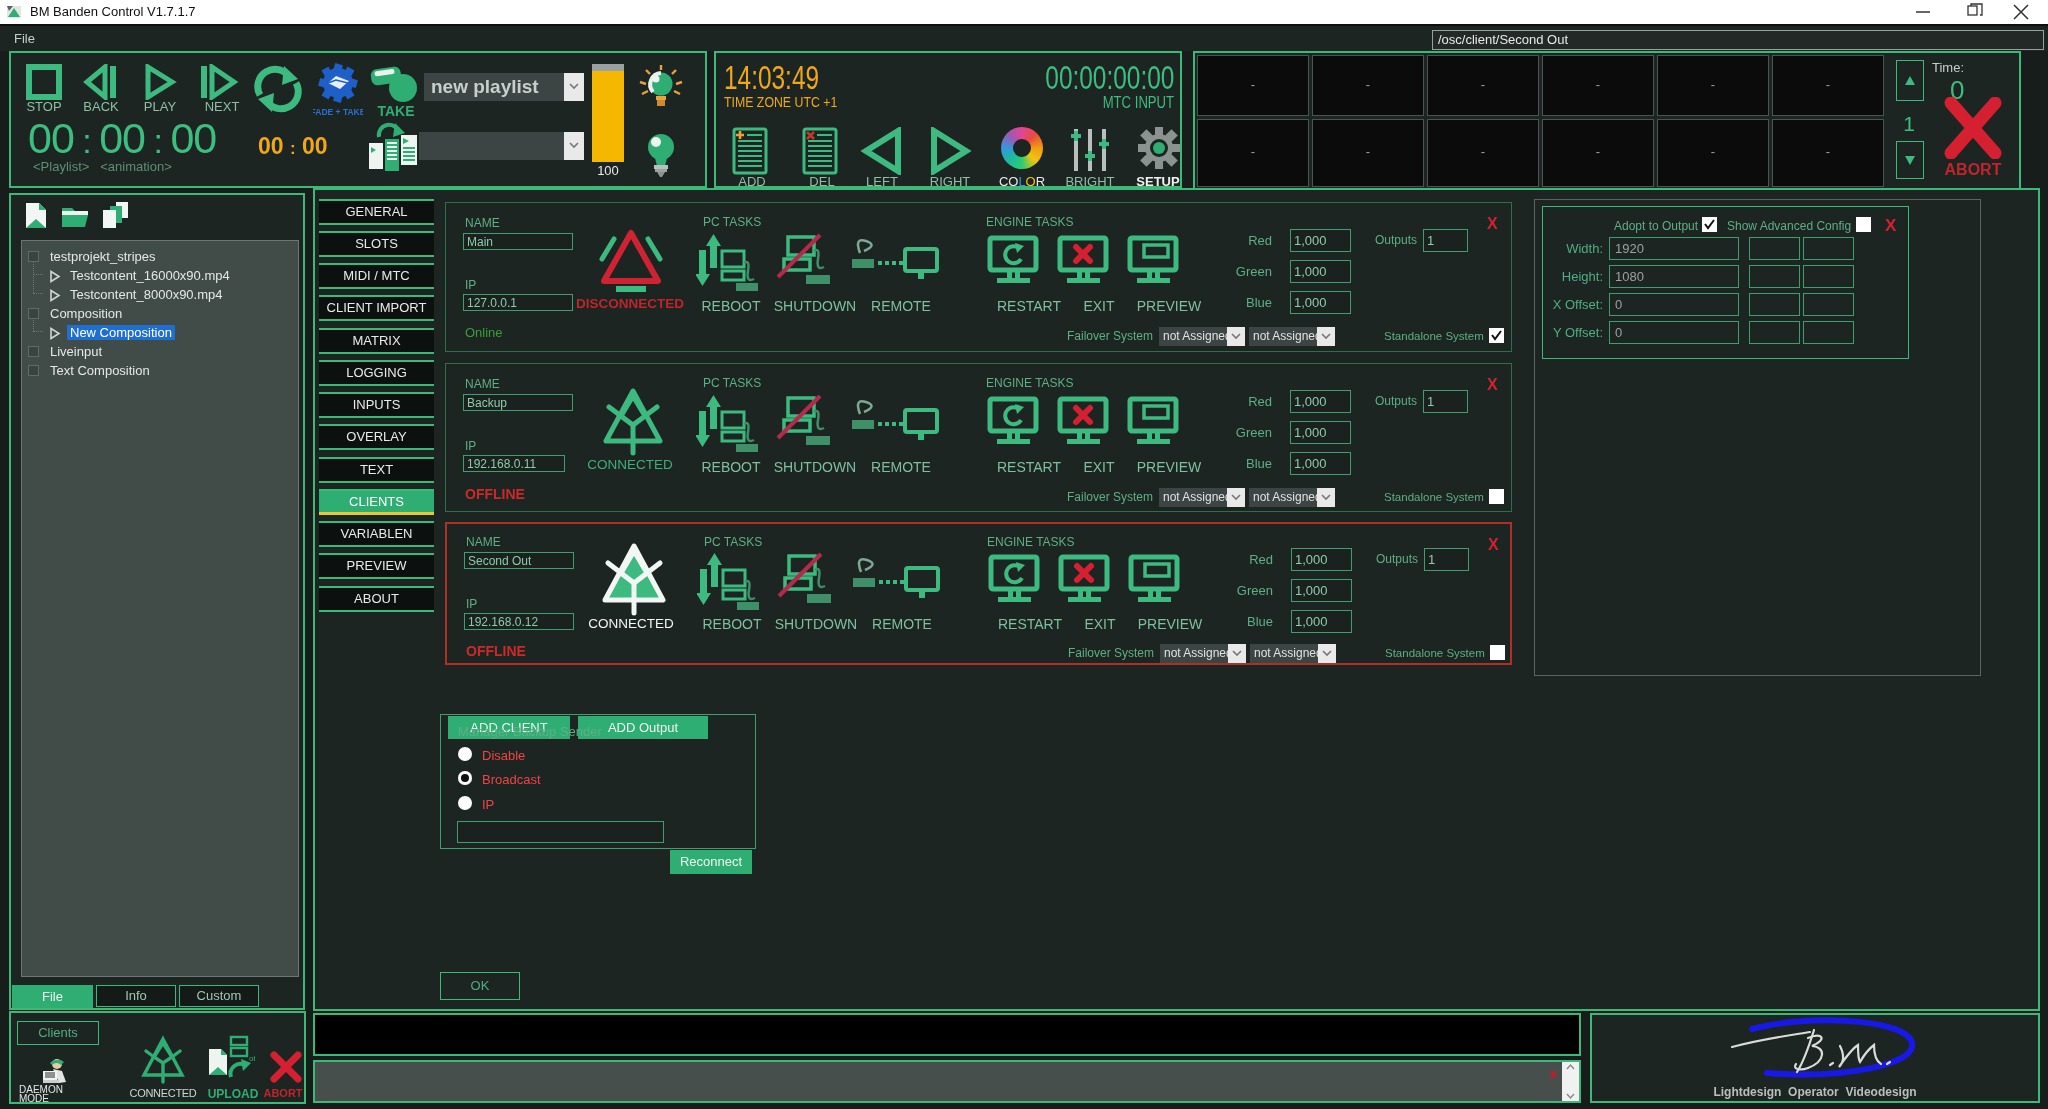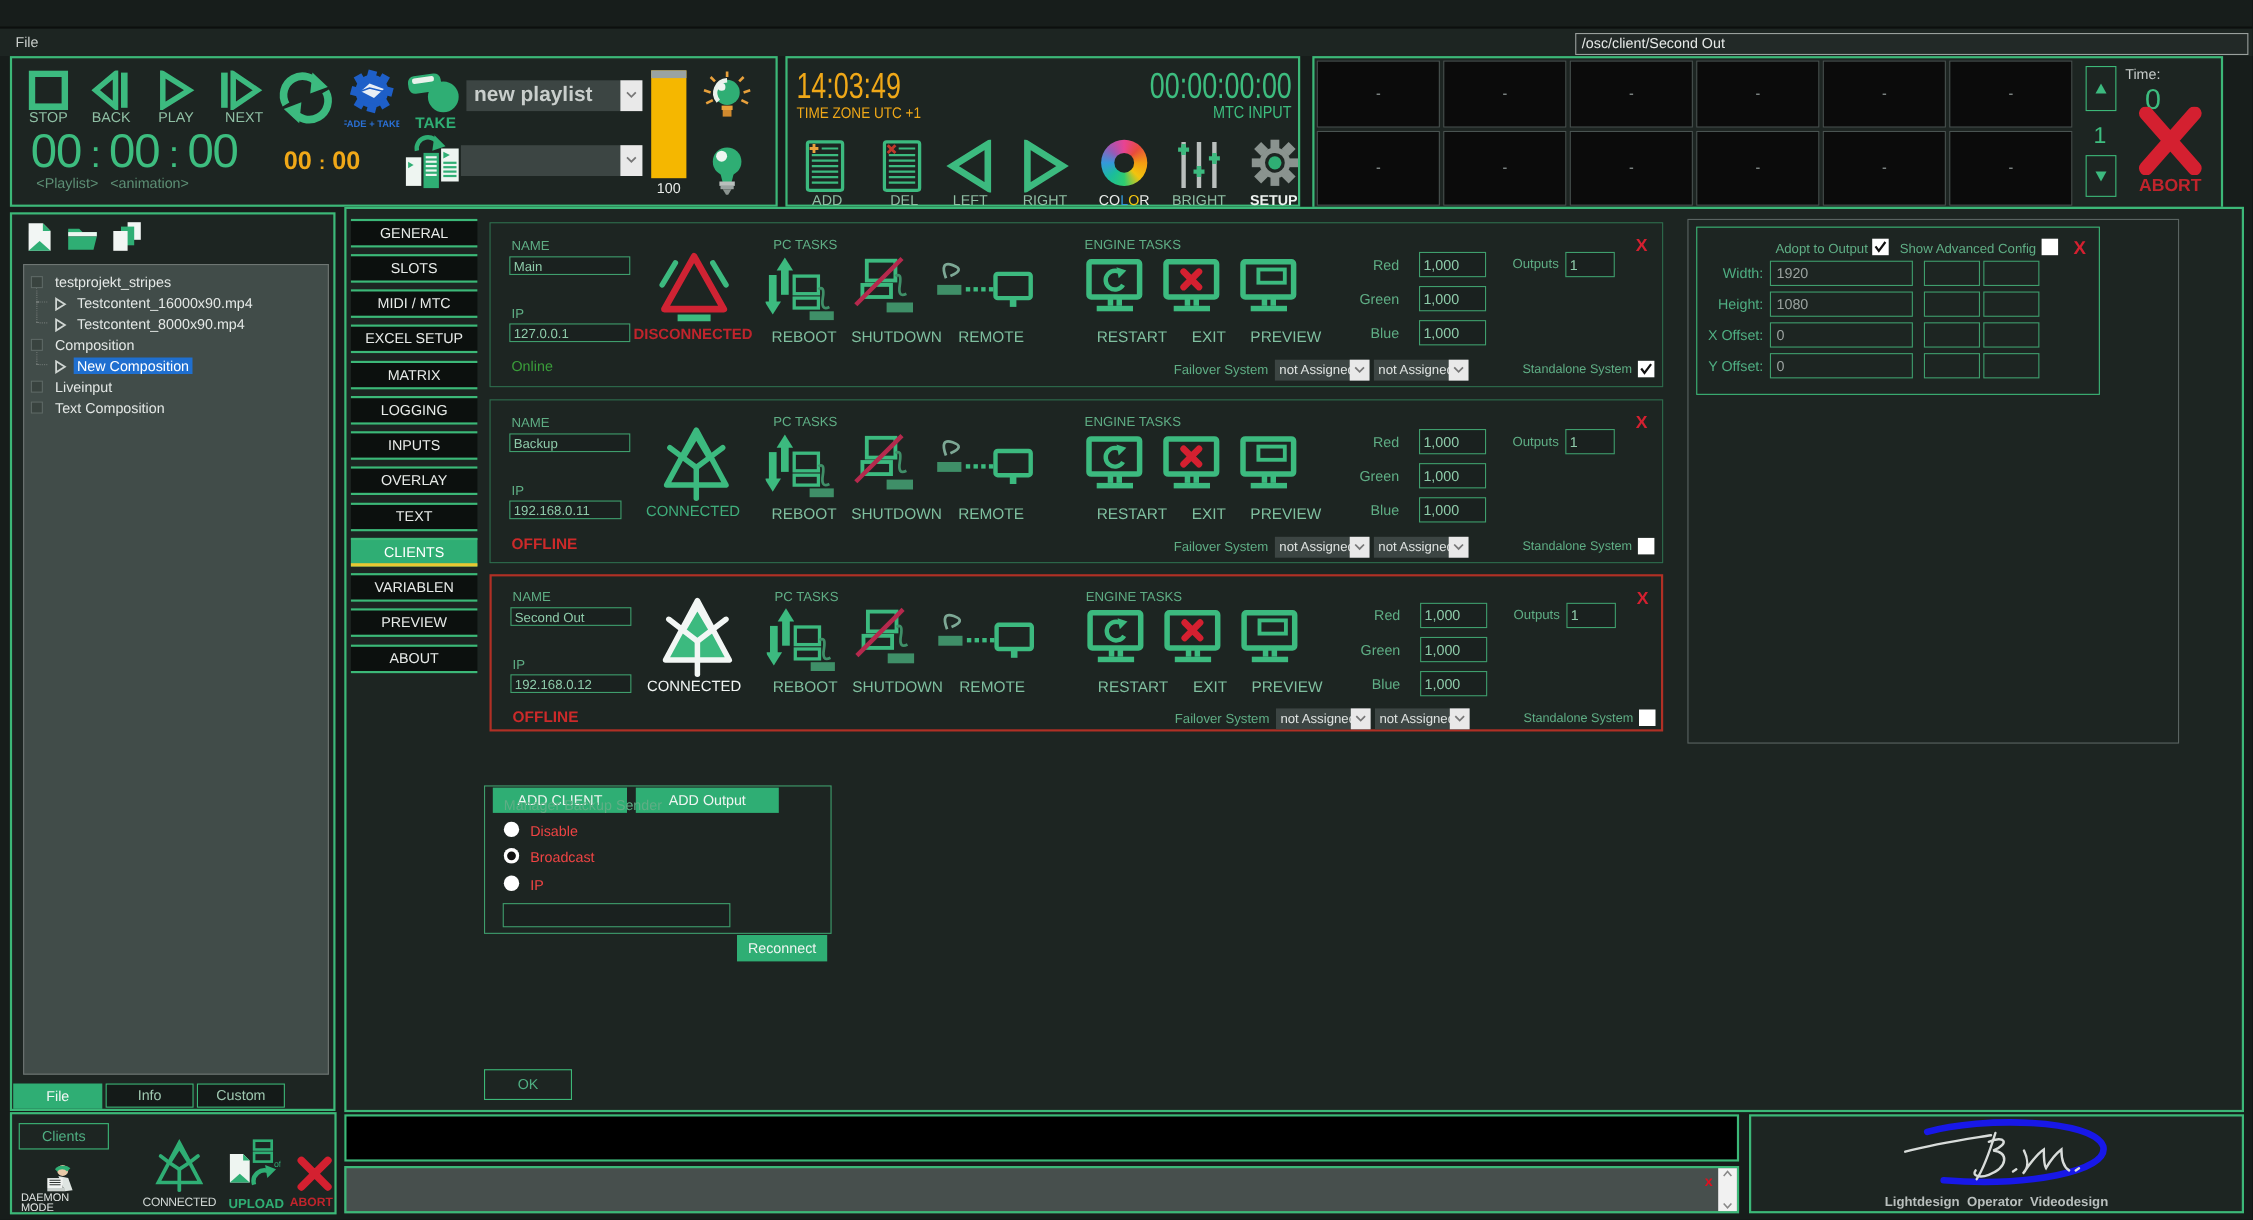--- a/index.html
+++ b/index.html
@@ -59,20 +59,34 @@
 .rlbl { font-size:13px; color:#ef4444; }
 .cfglbl { position:absolute; left:0px; width:60px; text-align:right; color:#4fae82; font-size:13px; }
 .cfgin { position:absolute; left:66px; width:130px; height:23px; border:1px solid #3f9e6d; color:#9aa29f; font-size:13px; padding:3px 0 0 5px; }
 .cfgs1 { position:absolute; left:206px; width:51px; height:23px; border:1px solid #3f9e6d; }
 .cfgs2 { position:absolute; left:260px; width:51px; height:23px; border:1px solid #3f9e6d; }
 </style>
 </head>
 <body>
 <div id="root">
 
+  <div class="abs" id="titlebar">
+    <svg class="abs" style="left:7px;top:4px" width="16" height="16" viewBox="0 0 16 16">
+        <rect x="0" y="2" width="14" height="12" fill="#dfe7e2"></rect>
+        <path d="M1 13 L7 4 L13 13 Z" fill="#2fae74"></path>
+        <path d="M0 2 L6 2 L2 7 Z" fill="#57606b"></path>
+      </svg>
+    <div class="ttl">BM Banden Control V1.7.1.7</div>
+    <svg class="abs" style="left:1908px;top:0" width="140" height="24" viewBox="0 0 140 24">
+      <line x1="8" y1="12" x2="22" y2="12" stroke="#333" stroke-width="1.5"></line>
+      <rect x="60" y="6" width="9" height="9" fill="none" stroke="#333" stroke-width="1.3"></rect>
+      <path d="M63 6 v-2 h11 v11 h-2" fill="none" stroke="#333" stroke-width="1.3"></path>
+      <path d="M106 5 L120 19 M120 5 L106 19" stroke="#333" stroke-width="1.5"></path>
+    </svg>
+  </div>
 
   <div class="abs" id="menubar">
     <div class="file">File</div>
     <div class="abs" id="oscfield">/osc/client/Second Out</div>
   </div>
 
   <div class="abs gpanel" id="panelA" style="left:9px;top:51px;width:698px;height:137px;">
 
     <svg class="abs" style="left:15px;top:11px" width="36" height="36" viewBox="0 0 36 36">
         <rect x="3" y="3" width="30" height="30" fill="none" stroke="#3cba7f" stroke-width="6"></rect>
@@ -418,21 +432,21 @@
         <path d="M5 4 L29 28 M29 4 L5 28" stroke="#d42030" stroke-width="7" stroke-linecap="round"></path>
       </svg>
     <div class="abs" style="left:251px;top:74px;width:42px;text-align:center;color:#c0242c;font-size:11px;font-weight:bold;">ABORT</div>
   </div>
 
   <div class="abs gpanel" id="main" style="left:313px;top:188px;width:1727px;height:823px;">
 
     <div class="tab" style="top:9px;">GENERAL</div>
     <div class="tab" style="top:41px;">SLOTS</div>
     <div class="tab" style="top:73px;">MIDI / MTC</div>
-    <div class="tab" style="top:105px;">EXCEL SETUP</div>
+    <div class="tab" style="top:105px;">CLIENT IMPORT</div>
     <div class="tab" style="top:138px;">MATRIX</div>
     <div class="tab" style="top:170px;">LOGGING</div>
     <div class="tab" style="top:202px;">INPUTS</div>
     <div class="tab" style="top:234px;">OVERLAY</div>
     <div class="tab" style="top:267px;">TEXT</div>
     <div class="tab active" style="top:299px;">CLIENTS</div>
     <div class="tab" style="top:331px;">VARIABLEN</div>
     <div class="tab" style="top:363px;">PREVIEW</div>
     <div class="tab" style="top:396px;">ABOUT</div>
 

